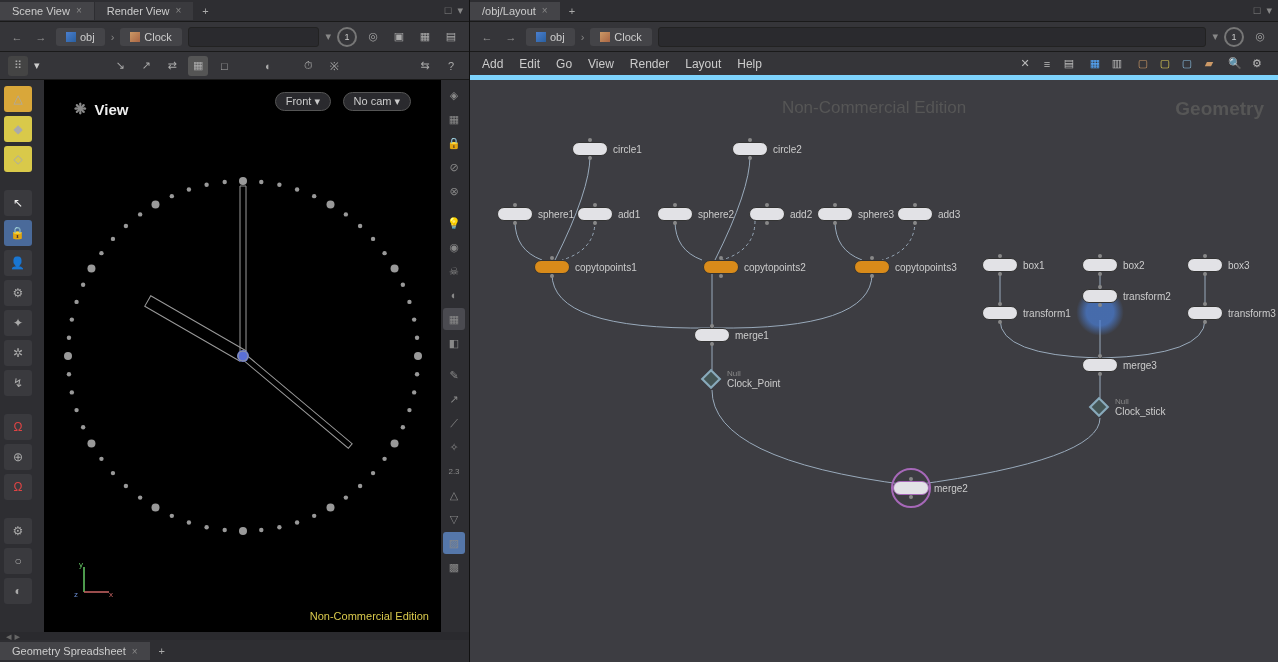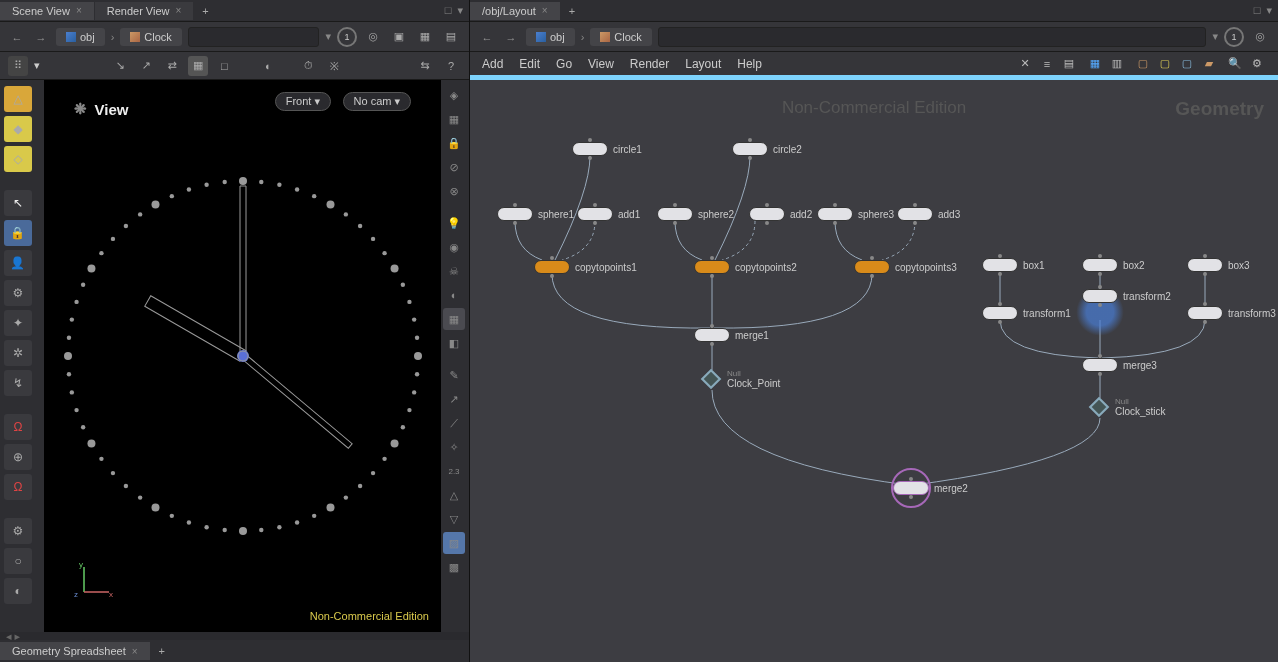--- a/index.html
+++ b/index.html
@@ -386,21 +386,21 @@
         </div>
       <div class="node" style="left:427px; top:127px">
           <div class="nodebody"></div>
           <span class="nodelabel">add3</span>
         </div>
 
       <div class="node" style="left:64px; top:180px">
           <div class="nodebody orange"></div>
           <span class="nodelabel">copytopoints1</span>
         </div>
-      <div class="node" style="left:224px; top:180px">
+      <div class="node" style="left:233px; top:180px">
           <div class="nodebody orange"></div>
           <span class="nodelabel">copytopoints2</span>
         </div>
       <div class="node" style="left:384px; top:180px">
           <div class="nodebody orange"></div>
           <span class="nodelabel">copytopoints3</span>
         </div>
 
       <div class="node" style="left:512px; top:178px">
           <div class="nodebody"></div>

